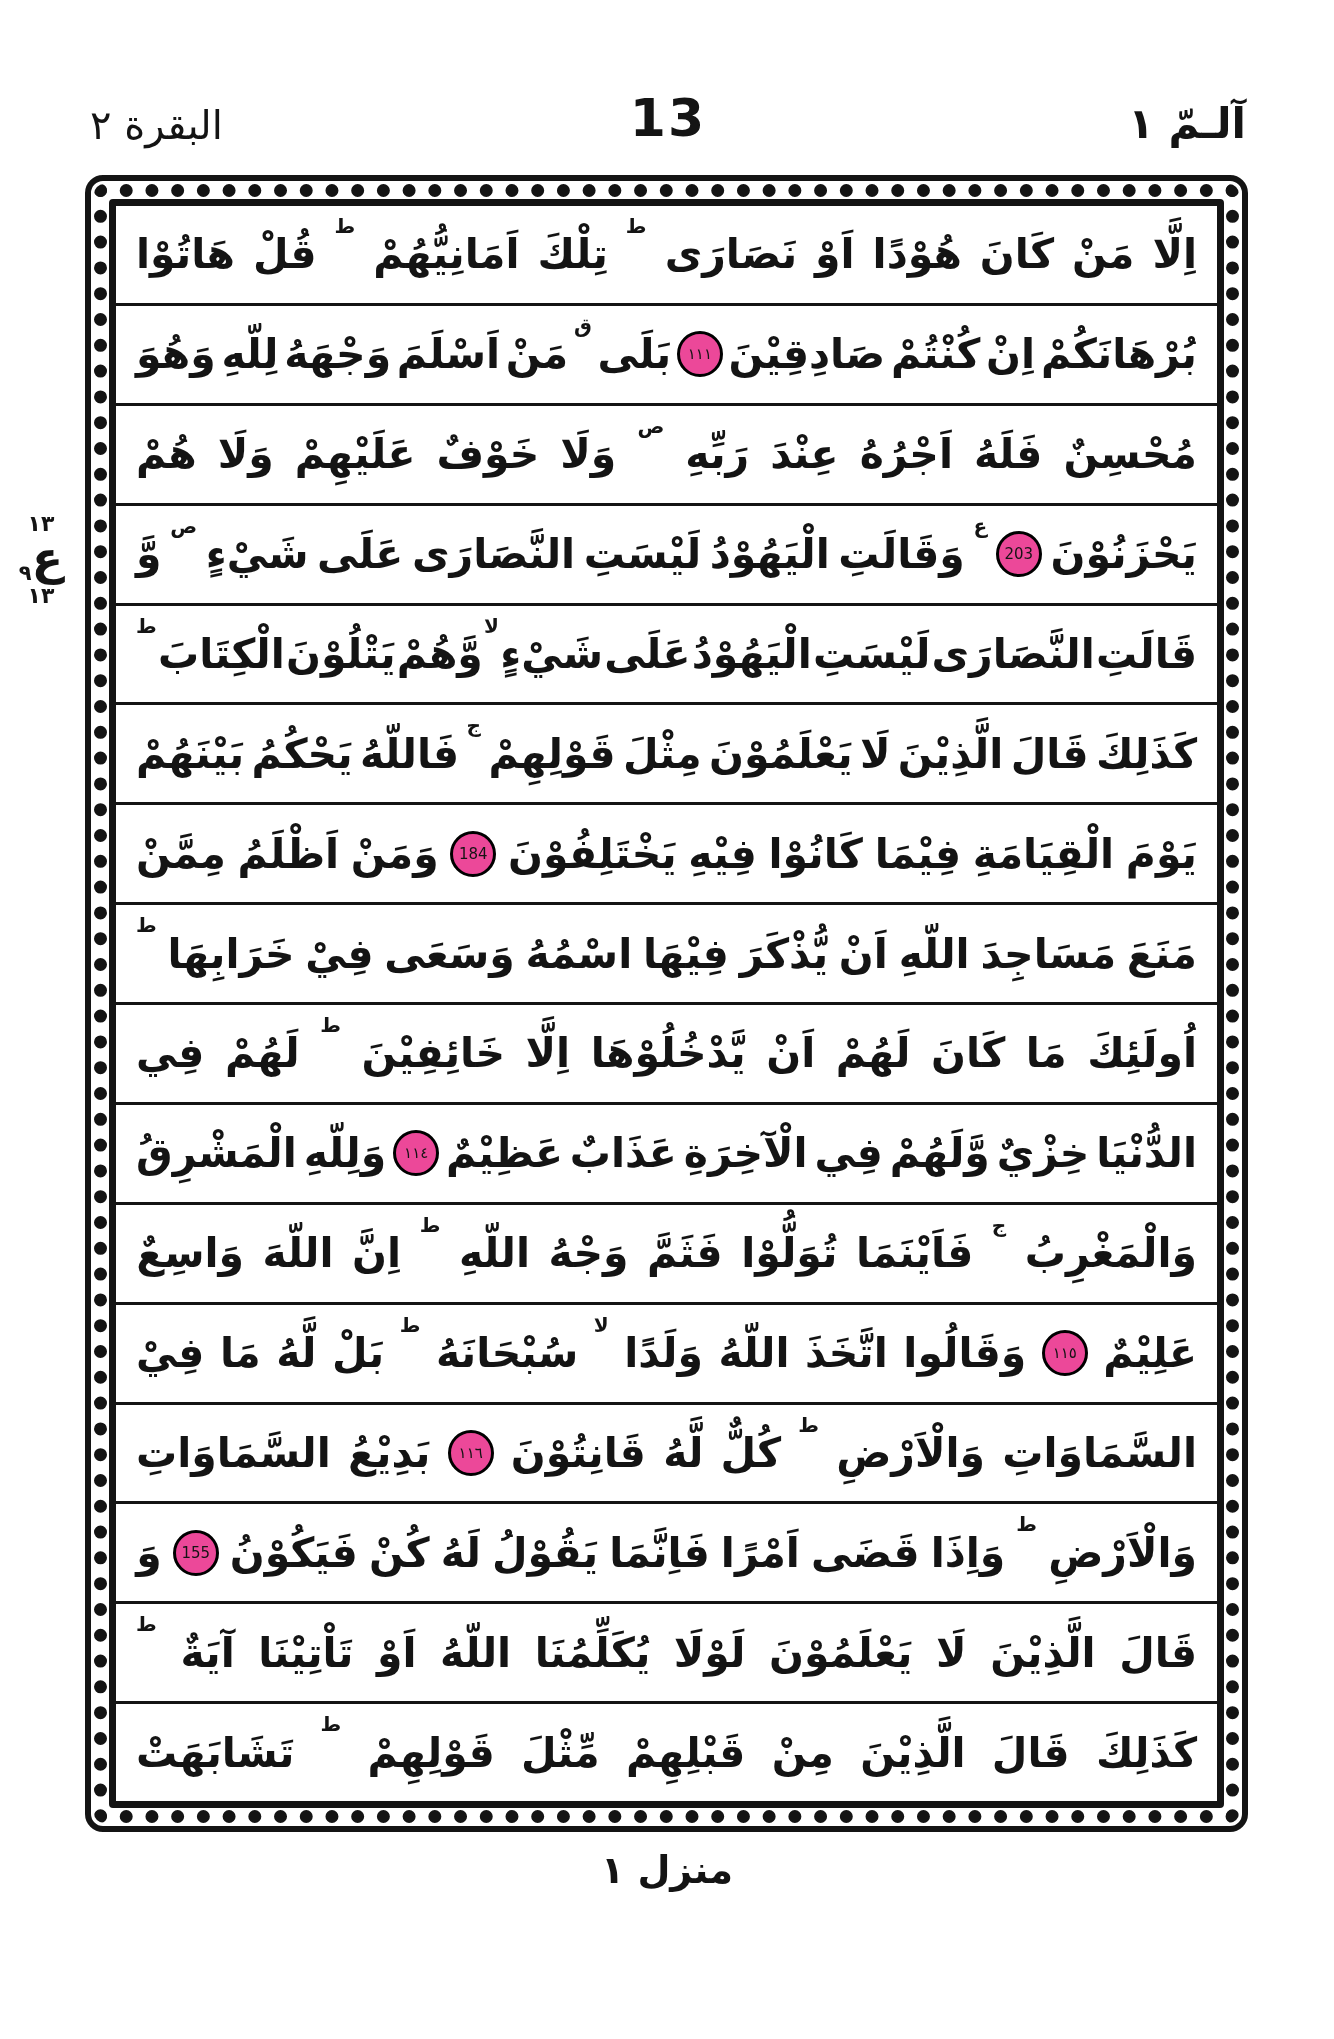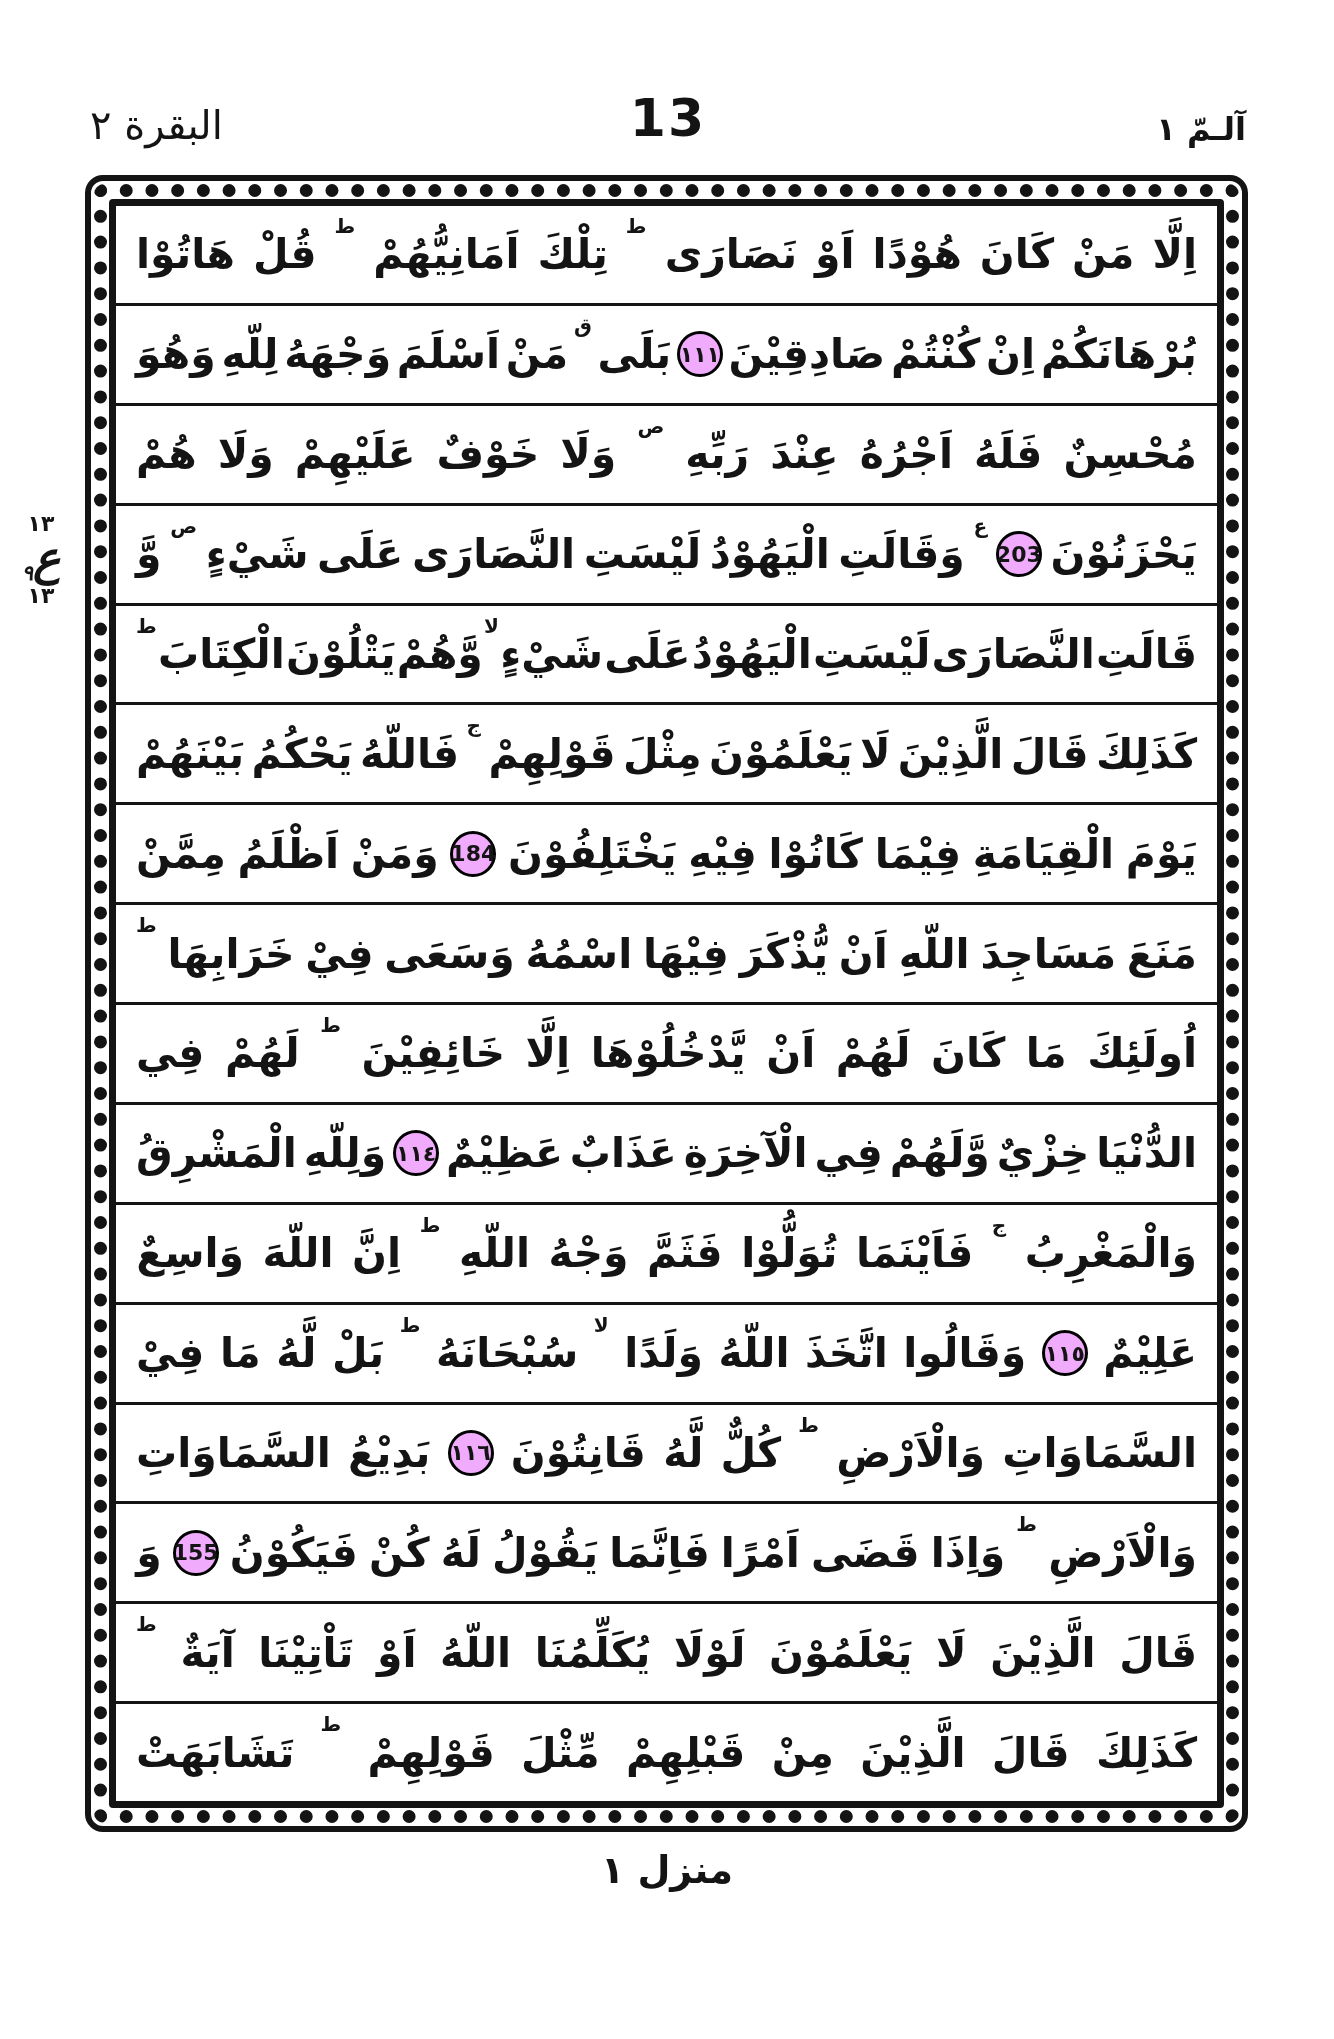--- a/index.html
+++ b/index.html
@@ -13,21 +13,21 @@
   }
   
   .page-header{
     position:absolute;
     top:88px;left:90px;right:88px;
     display:grid;
     grid-template-columns:1fr auto 1fr;
     align-items:end;
     direction:rtl;
   }
-  .hdr-juz{justify-self:start;font-size:32px;font-weight:700;}
+  .hdr-juz{justify-self:start;font-size:42px;font-weight:700;}
   .hdr-page-number{justify-self:center;font-size:52px;font-weight:700;letter-spacing:2px;}
   .hdr-surah{justify-self:end;font-size:40px;font-weight:400;}
   
   .frame{
     position:absolute;
     left:85px;top:175px;
     width:1163px;height:1657px;
     box-sizing:border-box;
   }
   .frame-outer{
@@ -76,42 +76,42 @@
   .word{flex:0 0 auto;}
   .ayah{
     flex:0 0 auto;
     width:46px;height:46px;
     box-sizing:border-box;
     border:3px solid #000;
     border-radius:50%;
     display:inline-flex;
     align-items:center;
     justify-content:center;
-    font-size:22px;
-    font-weight:700;
-    background:#f0abfc;
+    font-size:15px;
+    font-weight:400;
+    background:#ec4899;
   }
   .mark{
     flex:0 0 auto;
     font-size:20px;
     font-weight:700;
     align-self:flex-start;
     margin-top:8px;
   }
   
   .ruku{
     position:absolute;
     left:8px;top:512px;
     width:66px;
     text-align:center;
     direction:rtl;
     line-height:1.05;
   }
   .ruku .num{display:block;font-size:22px;font-weight:700;}
-  .ruku .ain-row{display:block;font-size:46px;font-weight:700;line-height:1;font-style:italic;}
+  .ruku .ain-row{display:block;font-size:46px;font-weight:700;line-height:1;}
   .ruku .count{font-size:21px;font-weight:700;vertical-align:-6px;}
   
   .page-footer{
     position:absolute;
     top:1848px;left:0;
     width:100%;
     text-align:center;
     font-size:38px;
     font-weight:700;
     direction:rtl;

